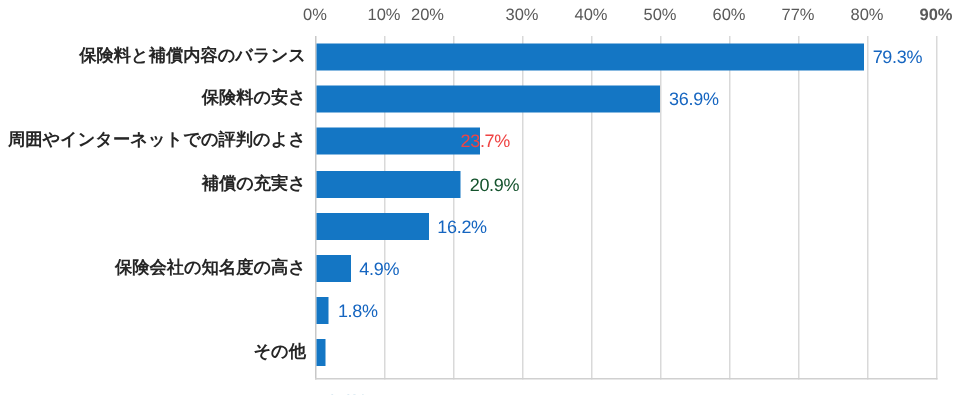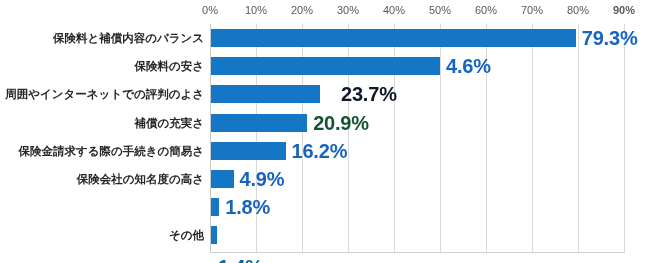--- a/index.html
+++ b/index.html
@@ -85,41 +85,41 @@
     left: 211px;
     top: 50%;
     transform: translateY(-50%);
     height: 18px;
     background: #1476c4;
   }
   .val-label {
     position: absolute;
     top: 50%;
     transform: translateY(-50%);
-    font-size: 20px;
-    font-weight: bold;
+    font-size: 12px;
+    font-weight: normal;
     color: #1565c0;
     white-space: nowrap;
     letter-spacing: -0.2px;
   }
 </style>
 </head>
 <body>
 
 <div id="chart-root">
 
   <div id="xticks-layer">
       <div class="xtick" style="left: 187px;">0%</div>
       <div class="xtick" style="left: 233px;">10%</div>
-      <div class="xtick" style="left: 279px;">20%</div>
+      <div class="xtick" style="left: 262px;">20%</div>
       <div class="xtick" style="left: 325px;">30%</div>
       <div class="xtick" style="left: 371px;">40%</div>
       <div class="xtick" style="left: 417px;">50%</div>
       <div class="xtick" style="left: 463px;">60%</div>
-      <div class="xtick" style="left: 509px;">70%</div>
+      <div class="xtick" style="left: 509px;">77%</div>
       <div class="xtick" style="left: 555px;">80%</div>
       <div class="xtick" style="left: 601px; font-weight: bold;">90%</div>
     </div>
 
   <div class="plot" id="grid-layer">
       <div class="gridline axis-origin" style="left: 0px;"></div>
       <div class="gridline" style="left: 46px;"></div>
       <div class="gridline" style="left: 92px;"></div>
       <div class="gridline" style="left: 138px;"></div>
       <div class="gridline" style="left: 184px;"></div>
@@ -134,34 +134,33 @@
 
   <div id="rows-layer">
       <div class="row" style="top: 24px;">
         <div class="cat-label">保険料と補償内容のバランス</div>
         <div class="bar" style="width: 364.78px; background: rgb(20, 118, 196);"></div>
         <div class="val-label" style="left: 581.78px; color: rgb(21, 101, 192);">79.3%</div>
       </div>
       <div class="row" style="top: 52.2px;">
         <div class="cat-label">保険料の安さ</div>
         <div class="bar" style="width: 229.08px; background: rgb(20, 118, 196);"></div>
-        <div class="val-label" style="left: 446.08px; color: rgb(21, 101, 192);">4.6%</div>
+        <div class="val-label" style="left: 446.08px; color: rgb(21, 101, 192);">36.9%</div>
       </div>
       <div class="row" style="top: 80.4px;">
         <div class="cat-label">周囲やインターネットでの評判のよさ</div>
         <div class="bar" style="width: 109.02px; background: rgb(20, 118, 196);"></div>
-        <div class="val-label" style="left: 341px; color: #0f172a;">23.7%</div>
+        <div class="val-label" style="left: 307px; color: #ef4444;">23.7%</div>
       </div>
       <div class="row" style="top: 108.6px;">
         <div class="cat-label">補償の充実さ</div>
         <div class="bar" style="width: 96.14px; background: rgb(20, 118, 196);"></div>
         <div class="val-label" style="left: 313.14px; color: #14532d;">20.9%</div>
       </div>
       <div class="row" style="top: 136.8px;">
-        <div class="cat-label">保険金請求する際の手続きの簡易さ</div>
         <div class="bar" style="width: 74.52px; background: rgb(20, 118, 196);"></div>
         <div class="val-label" style="left: 291.52px; color: rgb(21, 101, 192);">16.2%</div>
       </div>
       <div class="row" style="top: 165px;">
         <div class="cat-label">保険会社の知名度の高さ</div>
         <div class="bar" style="width: 22.54px; background: rgb(20, 118, 196);"></div>
         <div class="val-label" style="left: 239.54px; color: rgb(21, 101, 192); text-align: center;">4.9%</div>
       </div>
       <div class="row" style="top: 193.2px;">
         <div class="bar" style="width: 8.28px; background: rgb(20, 118, 196);"></div>

